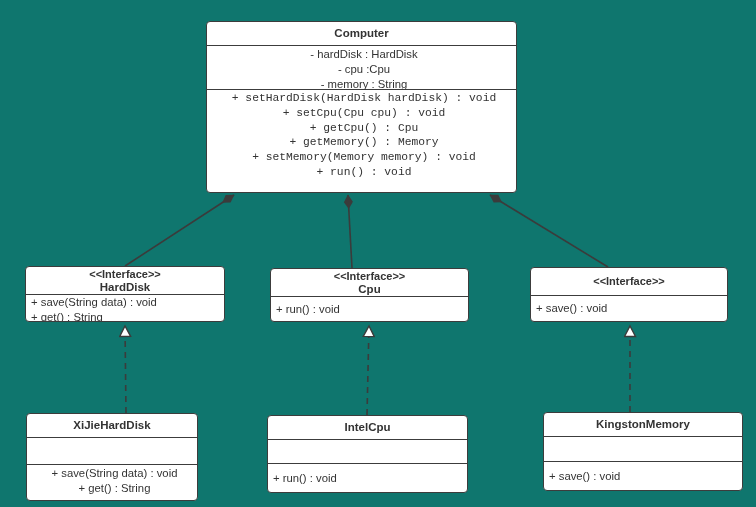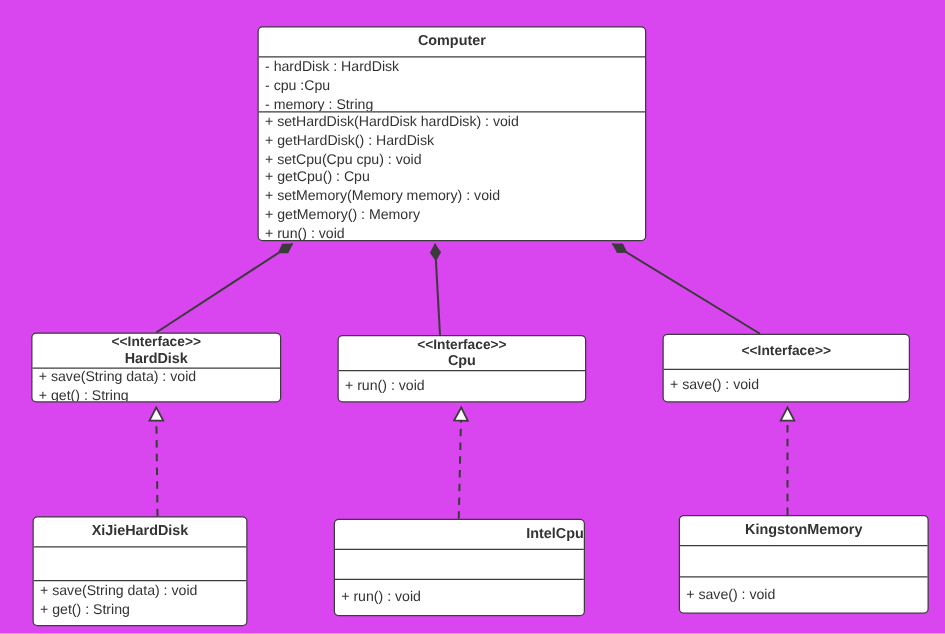--- a/index.html
+++ b/index.html
@@ -1,20 +1,20 @@
 <!DOCTYPE html>
 <html><head>
 <meta charset="utf-8">
 <style>
   html, body { margin: 0; padding: 0; background: #ffffff; }
   #canvas {
     position: relative;
     width: 756px;
     height: 507px;
-    background: #d946ef;
+    background: #0f766e;
     font-family: "Liberation Sans", sans-serif;
     color: #333333;
     overflow: hidden;
   }
   .class-box {
     position: absolute;
     background: #ffffff;
     border: 1.7px solid #3c3c3c;
     border-radius: 4px;
     box-sizing: border-box;
@@ -36,21 +36,21 @@
   }
   .stereotype { font-size: 11px; line-height: 13px; font-weight: bold; }
   .class-name { font-size: 11.5px; line-height: 13px; font-weight: bold; }
   .single-name { line-height: 21px; }
   .member {
     font-size: 11.3px;
     line-height: 14.8px;
     padding-left: 5px;
     white-space: nowrap;
   }
-  .members-pad { padding-top: 1px; }
+  .members-pad { padding-top: 1px; text-align: center; }
   #edge-layer {
     position: absolute;
     left: 0; top: 0;
     width: 756px; height: 507px;
     pointer-events: none;
   }
   #edge-layer path.edge {
     fill: none;
     stroke: #3b3b3b;
     stroke-width: 1.6;
@@ -81,27 +81,26 @@
 
   <div class="class-box" style="left:206px; top:21px; width:311px; height:172px;">
     <div class="compartment title-compartment" style="height:23px;">
       <div class="class-name single-name">Computer</div>
     </div>
     <div class="compartment members-pad" style="height:44px;">
       <div class="member">- hardDisk : HardDisk</div>
       <div class="member">- cpu :Cpu</div>
       <div class="member">- memory : String</div>
     </div>
-    <div class="compartment members-pad" style="flex:1;">
+    <div class="compartment members-pad" style="flex:1;font-family:Liberation Mono, monospace;">
       <div class="member">+ setHardDisk(HardDisk hardDisk) : void</div>
-      <div class="member">+ getHardDisk() : HardDisk</div>
       <div class="member">+ setCpu(Cpu cpu) : void</div>
       <div class="member">+ getCpu() : Cpu</div>
+      <div class="member">+ getMemory() : Memory</div>
       <div class="member">+ setMemory(Memory memory) : void</div>
-      <div class="member">+ getMemory() : Memory</div>
       <div class="member">+ run() : void</div>
     </div>
   </div>
 
   <div class="class-box" style="left:25px; top:266px; width:200px; height:56px;">
     <div class="compartment title-compartment" style="height:27px;">
       <div class="stereotype">&lt;&lt;Interface&gt;&gt;</div>
       <div class="class-name">HardDisk</div>
     </div>
     <div class="compartment" style="flex:1;">
@@ -134,21 +133,21 @@
       <div class="class-name single-name">XiJieHardDisk</div>
     </div>
     <div class="compartment" style="height:27px;"></div>
     <div class="compartment members-pad" style="flex:1;">
       <div class="member">+ save(String data) : void</div>
       <div class="member">+ get() : String</div>
     </div>
   </div>
 
   <div class="class-box" style="left:267px; top:415px; width:201px; height:78px;">
-    <div class="compartment title-compartment" style="height:23px;align-items:flex-end;">
+    <div class="compartment title-compartment" style="height:23px;">
       <div class="class-name single-name">IntelCpu</div>
     </div>
     <div class="compartment" style="height:24px;"></div>
     <div class="compartment" style="flex:1; display:flex; align-items:center;">
       <div class="member">+ run() : void</div>
     </div>
   </div>
 
   <div class="class-box" style="left:543px; top:412px; width:200px; height:79px;">
     <div class="compartment title-compartment" style="height:23px;">

